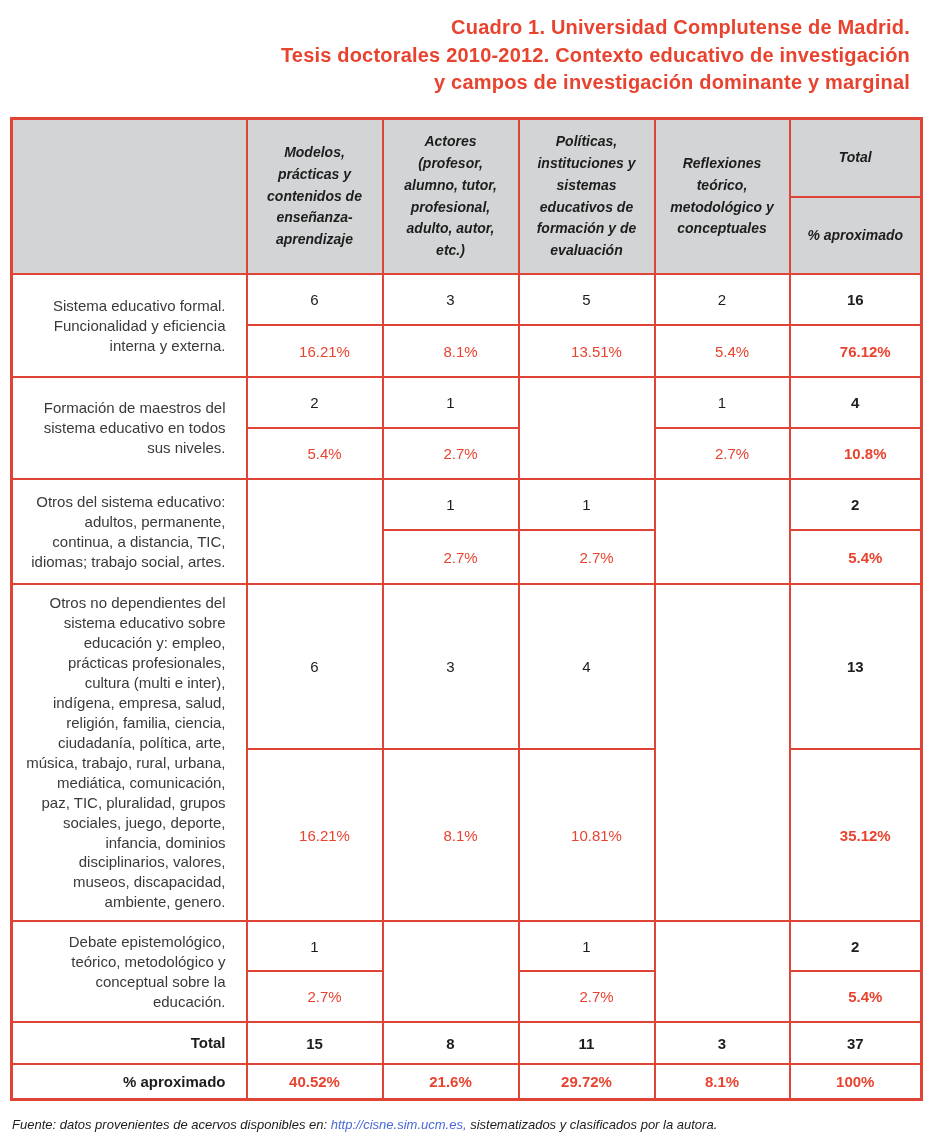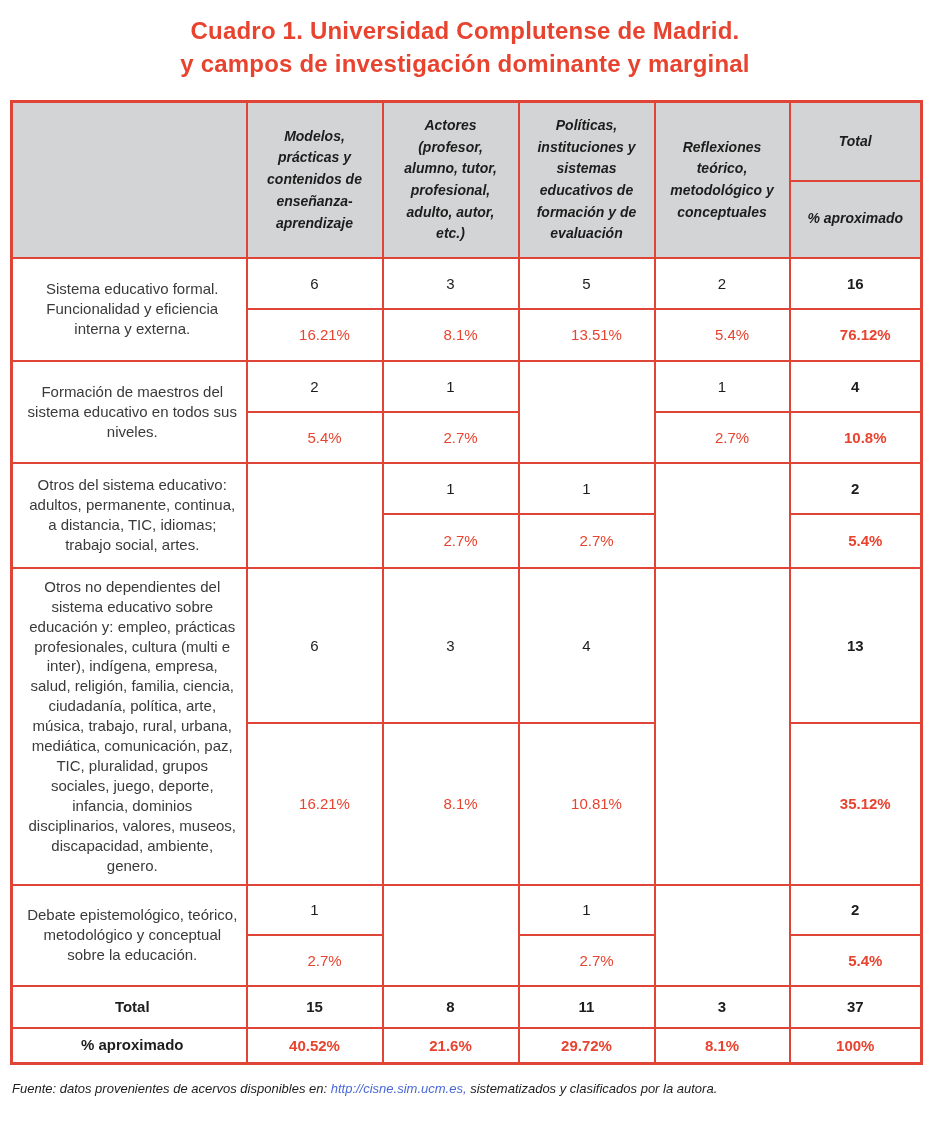--- a/index.html
+++ b/index.html
@@ -9,37 +9,37 @@
     --ink:#222;
   }
   html,body{margin:0;padding:0;}
   body{
     width:930px;height:1132px;background:#fff;
     font-family:"Liberation Sans",sans-serif;color:var(--ink);
     overflow:hidden;
   }
   .title{
     margin:14px 20px 20px;
-    text-align:center;font-weight:bold;font-size:24px;line-height:1.38;
+    text-align:right;font-weight:bold;font-size:20px;line-height:1.38;
     color:var(--red-text);letter-spacing:.2px;
   }
   table{
     border-collapse:collapse;table-layout:fixed;
     width:910px;margin-left:10px;
     border:3px solid var(--red);
   }
   th,td{border:2px solid var(--red);overflow:hidden;}
   th{
     background:var(--gray);
     font-weight:bold;font-style:italic;font-size:14px;line-height:1.55;
     text-align:center;vertical-align:middle;padding:4px 8px;color:#1d1d1d;
   }
   td{font-size:15px;vertical-align:middle;color:#1d1d1d;background:#fff;}
   td.label{
-    text-align:center;padding:8px 7px 8px 13px;line-height:1.33;color:#3a3a3a;
+    text-align:right;padding:8px 20px 8px 13px;line-height:1.33;color:#3a3a3a;
   }
   td.num{text-align:center;}
   td.pct{text-align:center;color:var(--red-text);padding-left:21px;}
   td.tot{font-weight:bold;margin-left:24px;}
   tr.grand td{font-weight:bold;height:38px;}
   tr.grandpct td{font-weight:bold;color:var(--red-text);height:31px;}
   tr.grand td.label, tr.grandpct td.label{color:#1d1d1d;font-size:15px;padding-top:0;padding-bottom:0;}
   tr.h1{height:79px;} tr.h2{height:77px;}
   tr.r1a{height:51px;} tr.r1b{height:52px;}
   tr.r2a{height:51px;} tr.r2b{height:51px;}
@@ -49,20 +49,21 @@
   .source{
     margin:16px 0 0 12px;font-style:italic;font-size:13px;color:#1c1c1c;
   }
   .source a{color:#4968d6;text-decoration:none;font-style:italic;}
 </style>
 </head>
 <body>
 
 <div class="title">
   <div>Cuadro 1. Universidad Complutense de Madrid.</div>
+  <div>Tesis doctorales 2010-2012. Contexto educativo de investigación</div>
   <div>y campos de investigación dominante y marginal</div>
 </div>
 
 <table>
   <colgroup>
     <col style="width:235px">
       <col style="width:136px">
       <col style="width:136px">
     <col style="width:136px">
       <col style="width:135px">

